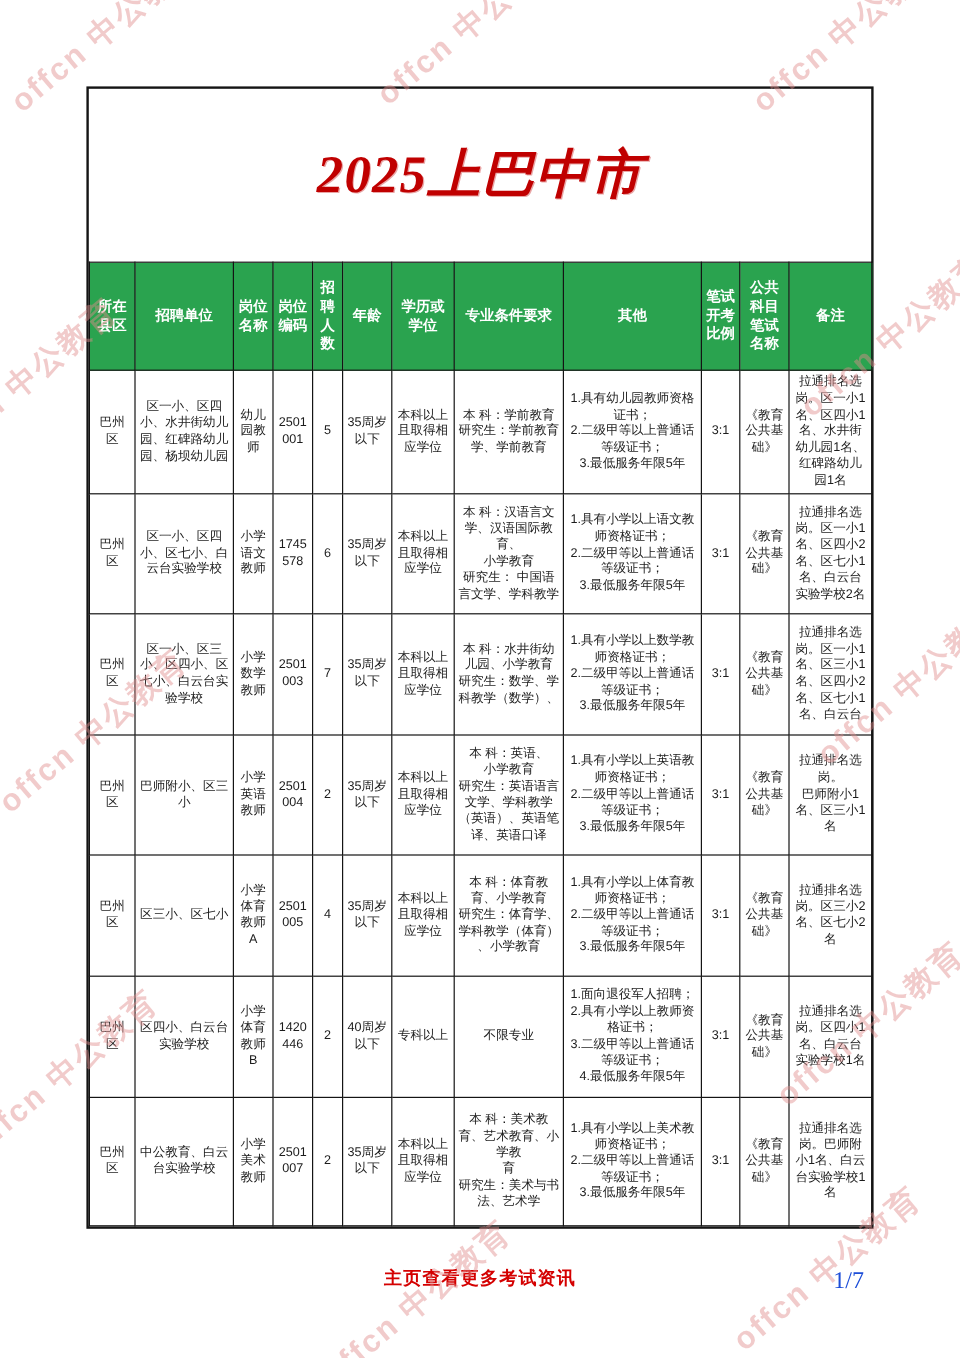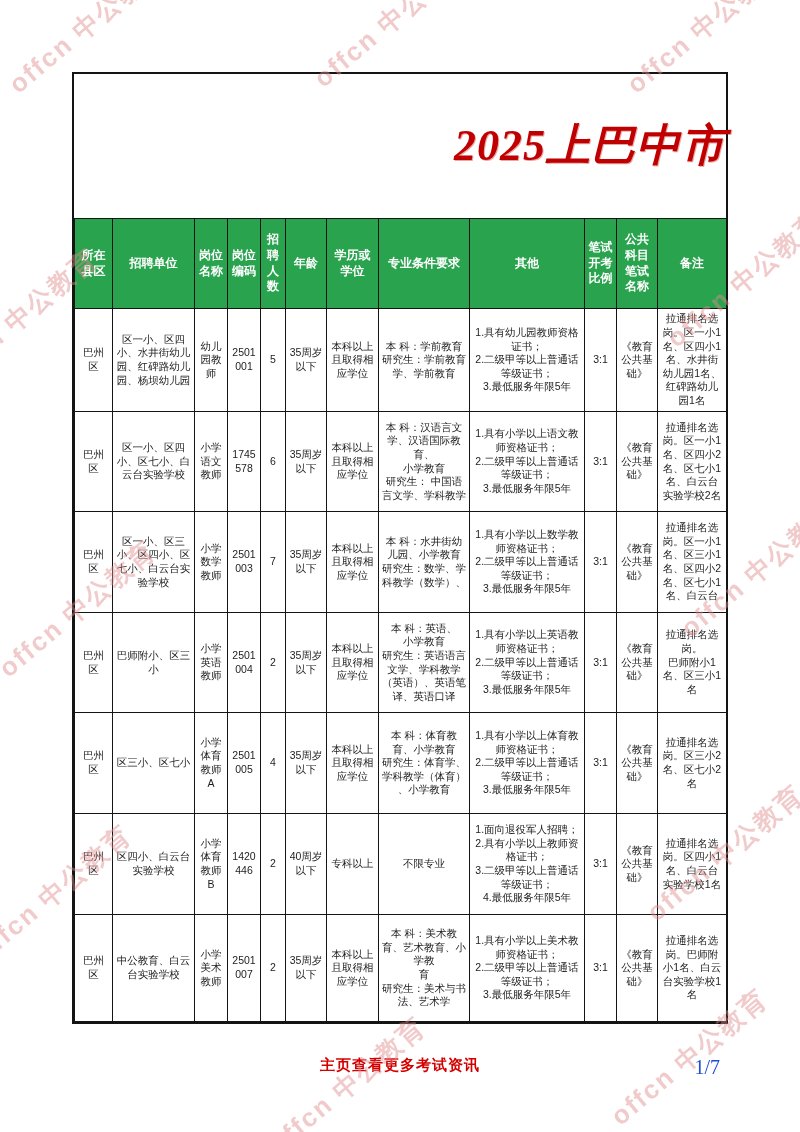--- a/index.html
+++ b/index.html
@@ -9,21 +9,21 @@
 
   
   .wm-layer{position:absolute;inset:0;pointer-events:none;z-index:5;}
   .wm{position:absolute;white-space:nowrap;font-size:26px;font-weight:bold;
       color:rgba(224,140,140,0.45);transform:rotate(-40deg);letter-spacing:2px;}
 
   .doc{position:absolute;left:72px;top:72px;width:656px;border:2px solid #141414;
        background:#fff;box-sizing:border-box;z-index:1;}
 
   .title-box{height:144px;border-bottom:0;display:flex;flex-direction:column;
-             justify-content:center;align-items:flex-end;}
+             justify-content:center;align-items:center;}
   .title-line{font-family:"Liberation Serif","DejaVu Serif",serif;
               font-style:italic;font-weight:900;color:#c00000;
               font-size:44px;line-height:58px;letter-spacing:1px;
               text-shadow:1px 1px 0 rgba(192,0,0,.35);}
 
   table.jobs{border-collapse:collapse;table-layout:fixed;width:652px;}
   table.jobs th,table.jobs td{border:1px solid #141414;box-sizing:border-box;
       padding:2px 3px;vertical-align:middle;word-break:break-all;white-space:pre-line;}
   table.jobs th{background:#2aa34f;color:#ffffff;font-size:12px;font-weight:bold;
       text-align:center;line-height:1.3;}

